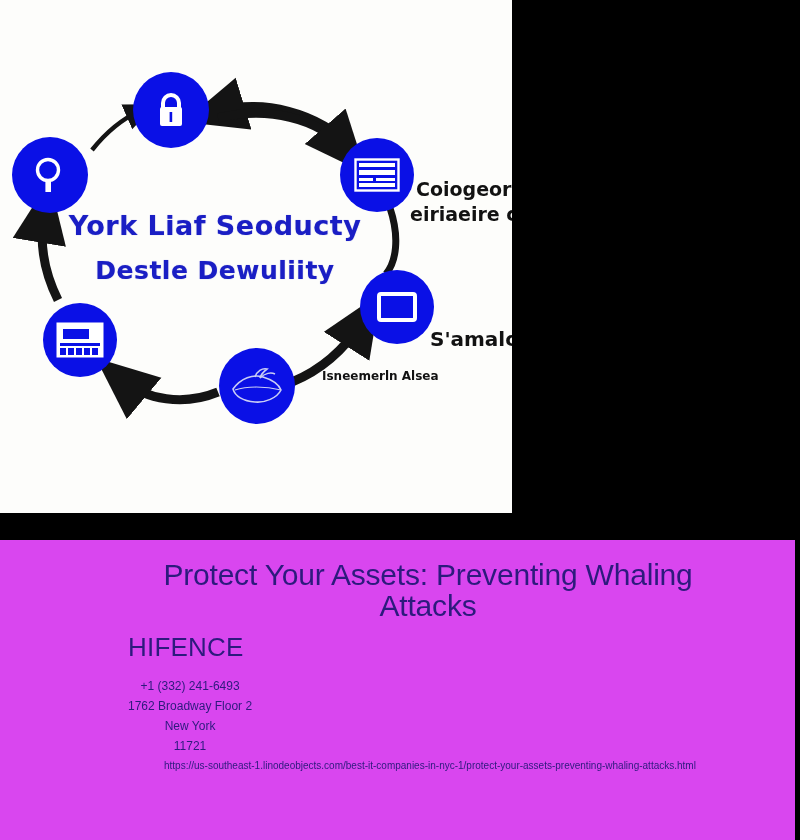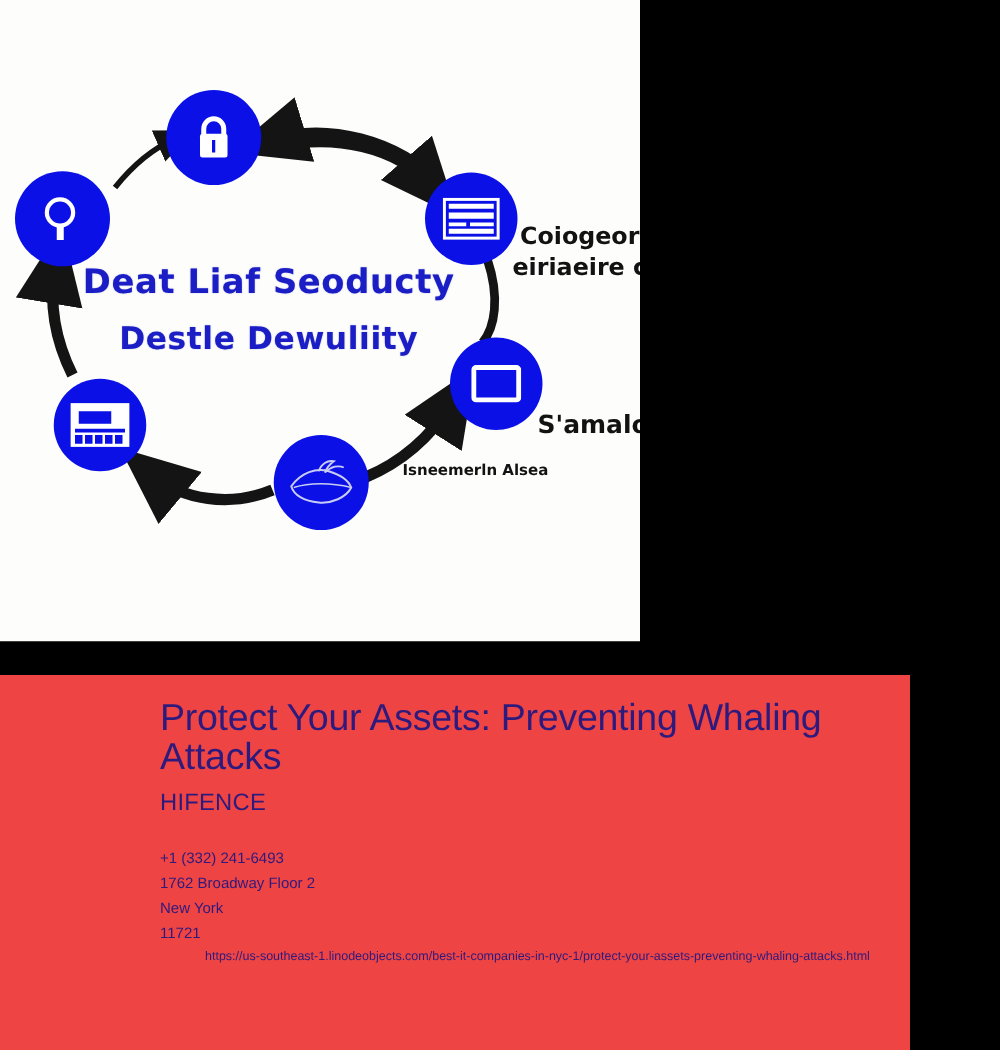--- a/index.html
+++ b/index.html
@@ -91,44 +91,45 @@
     left: 0; top: 0;
     width: 512px; height: 513px;
     pointer-events: none;
   }
 
   
   #info-panel {
     position: absolute;
     left: 0;
     top: 540px;
-    width: 728px;
+    width: 795px;
     height: 300px;
-    background: #ef4444;
+    background: #d946ef;
+    text-align: center;
   }
 
   #headline {
     position: absolute;
     left: 128px;
     top: 20px;
     width: 600px;
     margin: 0;
     color: #2d1a7d;
     font-size: 30px;
     font-weight: normal;
     line-height: 1.03;
     letter-spacing: -0.2px;
   }
 
   #brand {
     position: absolute;
     left: 128px;
     top: 92px;
     color: #2d1a7d;
-    font-size: 19px;
+    font-size: 26px;
     letter-spacing: 0.2px;
   }
 
   #contact-list {
     position: absolute;
     left: 128px;
     top: 136px;
     margin: 0;
     padding: 0;
     list-style: none;
@@ -242,21 +243,21 @@
             <rect x="4" y="26" width="6" height="7" fill="#0a10e6"></rect>
             <rect x="12" y="26" width="6" height="7" fill="#0a10e6"></rect>
             <rect x="20" y="26" width="6" height="7" fill="#0a10e6"></rect>
             <rect x="28" y="26" width="6" height="7" fill="#0a10e6"></rect>
             <rect x="36" y="26" width="6" height="7" fill="#0a10e6"></rect>
           </svg>
         </span>
       </div>
 
       <div id="center-text">
-        <span id="center-line-1">Deat Liaf Seoducty</span>
+        <span id="center-line-1">York Liaf Seoducty</span>
         <span id="center-line-2">Destle Dewuliity</span>
       </div>
 
       <div class="caption" id="caption-a">Coiogeore</div>
       <div class="caption" id="caption-a2">eiriaeire ce</div>
       <div class="caption" id="caption-b">S'amalo</div>
       <div class="caption" id="caption-b2">Isneemerln Alsea</div>
 
     </div>
   </div>

